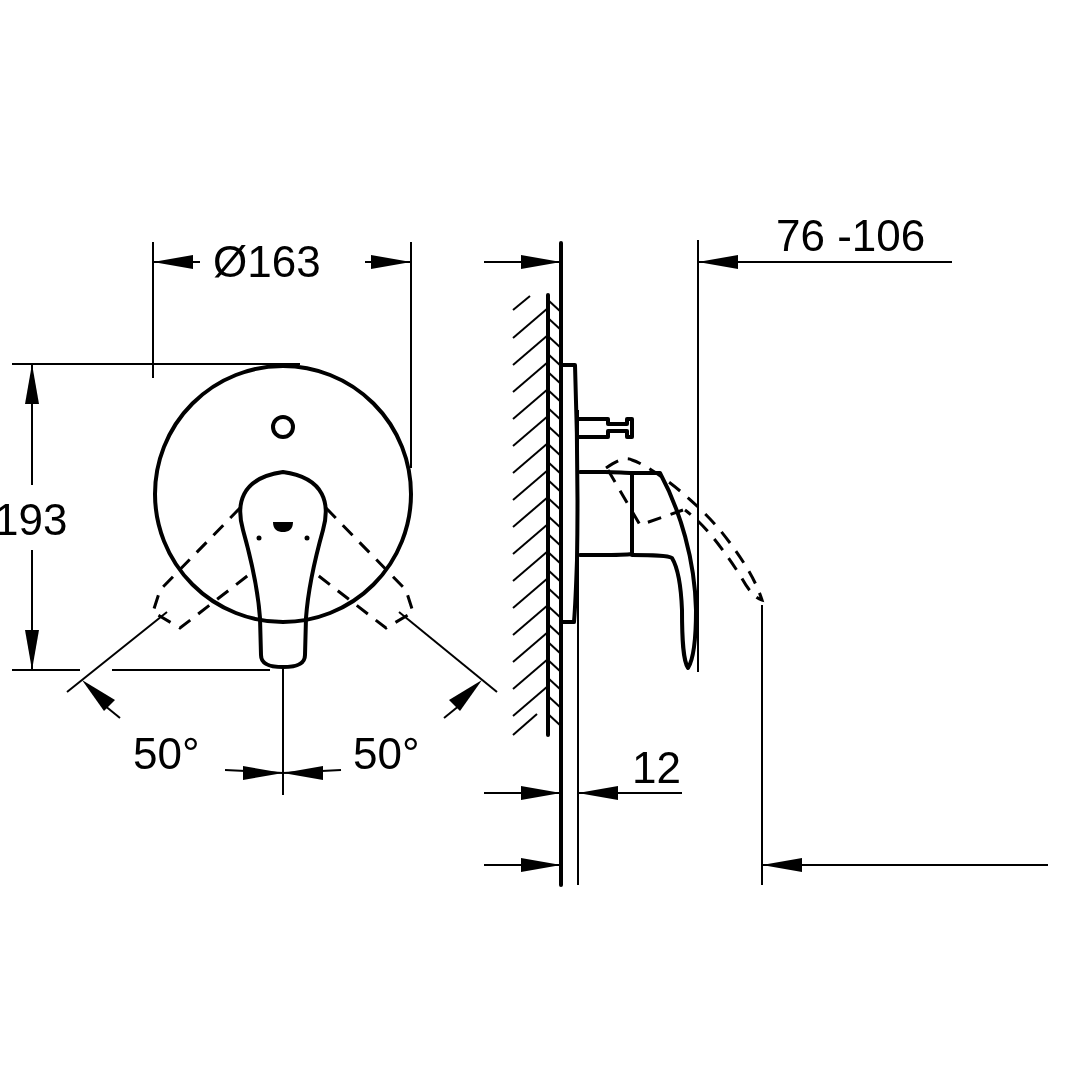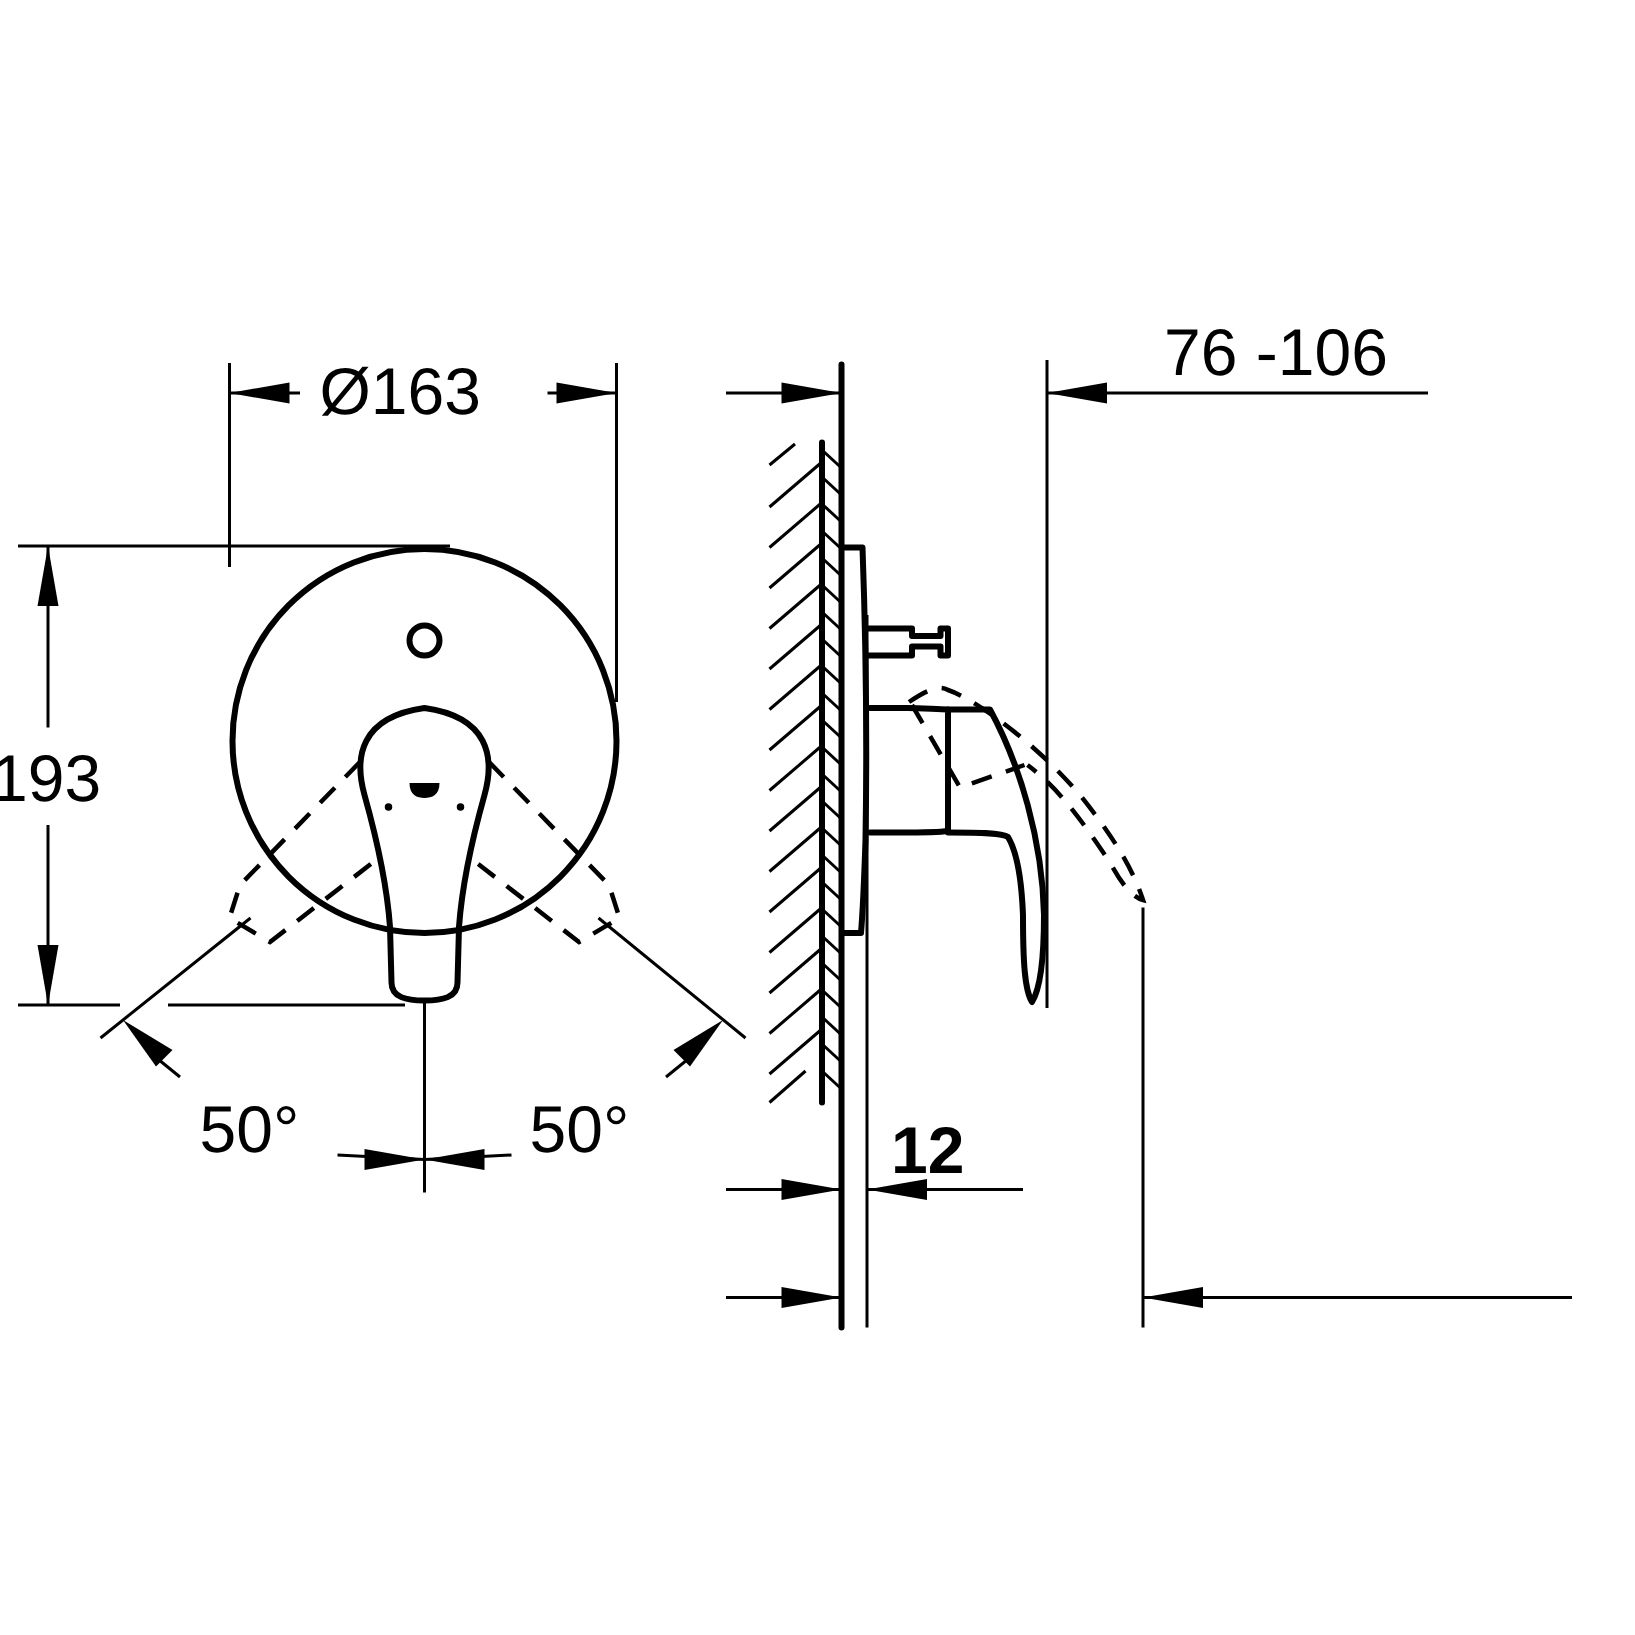--- a/index.html
+++ b/index.html
@@ -154,14 +154,14 @@
       <line class="thin" x1="762" y1="865" x2="1048" y2="865"></line>
       <polygon class="arrow" points="762,865 802,858 802,872"></polygon>
     </g>
   </svg>
 
   <div class="dim-label" style="left:213px; top:240px;">Ø163</div>
   <div class="dim-label" style="left:-6px; top:498px;">193</div>
   <div class="dim-label" style="left:133px; top:732px;">50°</div>
   <div class="dim-label" style="left:353px; top:732px;">50°</div>
   <div class="dim-label" style="left:776px; top:214px;">76 -106</div>
-  <div class="dim-label" style="left:594px; top:746px;font-weight:bold;">12</div>
+  <div class="dim-label" style="left:632px; top:746px;">12</div>
 </div>
 
 </body></html>

